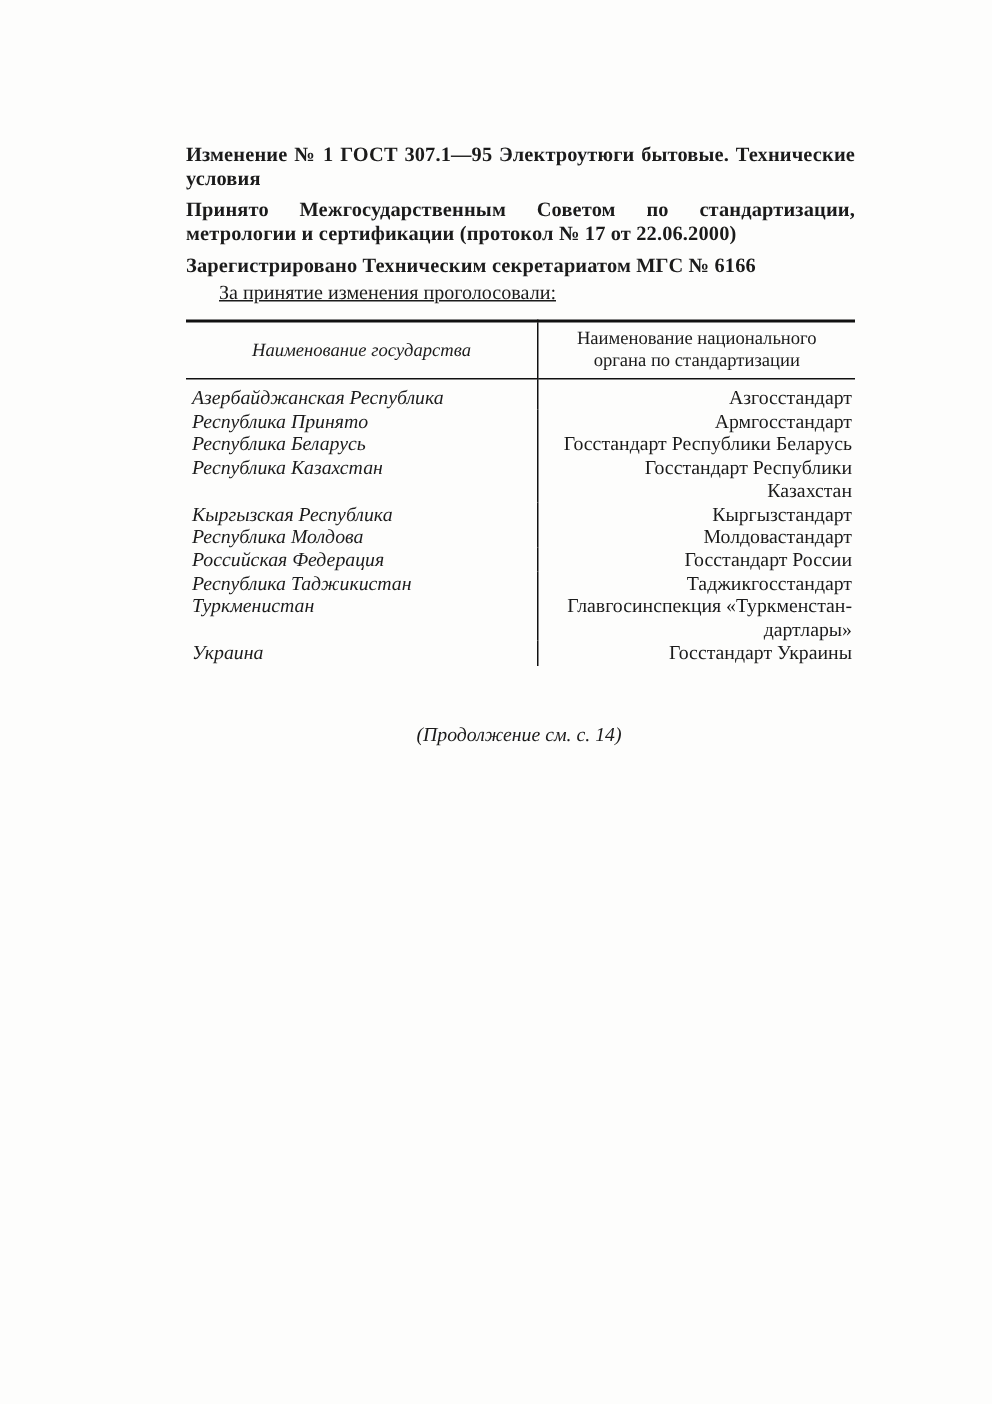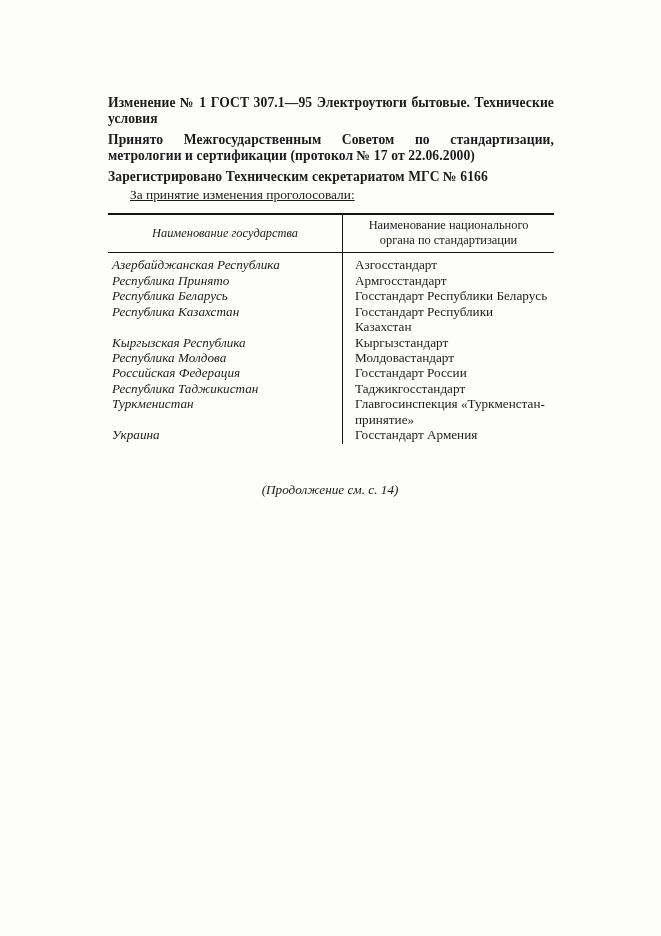--- a/index.html
+++ b/index.html
@@ -10,21 +10,21 @@
     width: 661px;
     height: 936px;
     background: #fdfdfc;
     color: #1b1b1b;
     font-family: "Liberation Serif", "DejaVu Serif", serif;
     position: relative;
     overflow: hidden;
   }
   .content {
     position: absolute;
-    left: 108px;
+    left: 124px;
     top: 95px;
     width: 446px;
   }
   p {
     margin: 0;
   }
   .head-par {
     font-weight: bold;
     font-size: 13.6px;
     line-height: 15.6px;
@@ -72,20 +72,21 @@
     white-space: pre-line;
   }
   table.vote-table td.c1 {
     padding-left: 4px;
     padding-right: 6px;
     margin-top: 11px;
   }
   table.vote-table td.c2 {
     padding-left: 12px;
     padding-right: 2px;
+    text-align: right;
   }
   table.vote-table tbody tr:first-child td {
     padding-top: 4px;
   }
   table.vote-table tbody tr:last-child td {
     padding-bottom: 2px;
   }
   .continuation {
     margin-top: 38px;
     font-style: italic;
@@ -144,24 +145,24 @@
         <td class="c1">Российская Федерация</td>
         <td class="c2">Госстандарт России</td>
       </tr>
       <tr>
         <td class="c1">Республика Таджикистан</td>
         <td class="c2">Таджикгосстандарт</td>
       </tr>
       <tr>
         <td class="c1">Туркменистан</td>
         <td class="c2">Главгосинспекция «Туркменстан-
-принятие»</td>
+дартлары»</td>
       </tr>
       <tr>
         <td class="c1">Украина</td>
-        <td class="c2">Госстандарт Армения</td>
+        <td class="c2">Госстандарт Украины</td>
       </tr>
     </tbody>
   </table>
 
   <p class="continuation">(Продолжение см. с. 14)</p>
 
 </div>
 
 </body></html>

